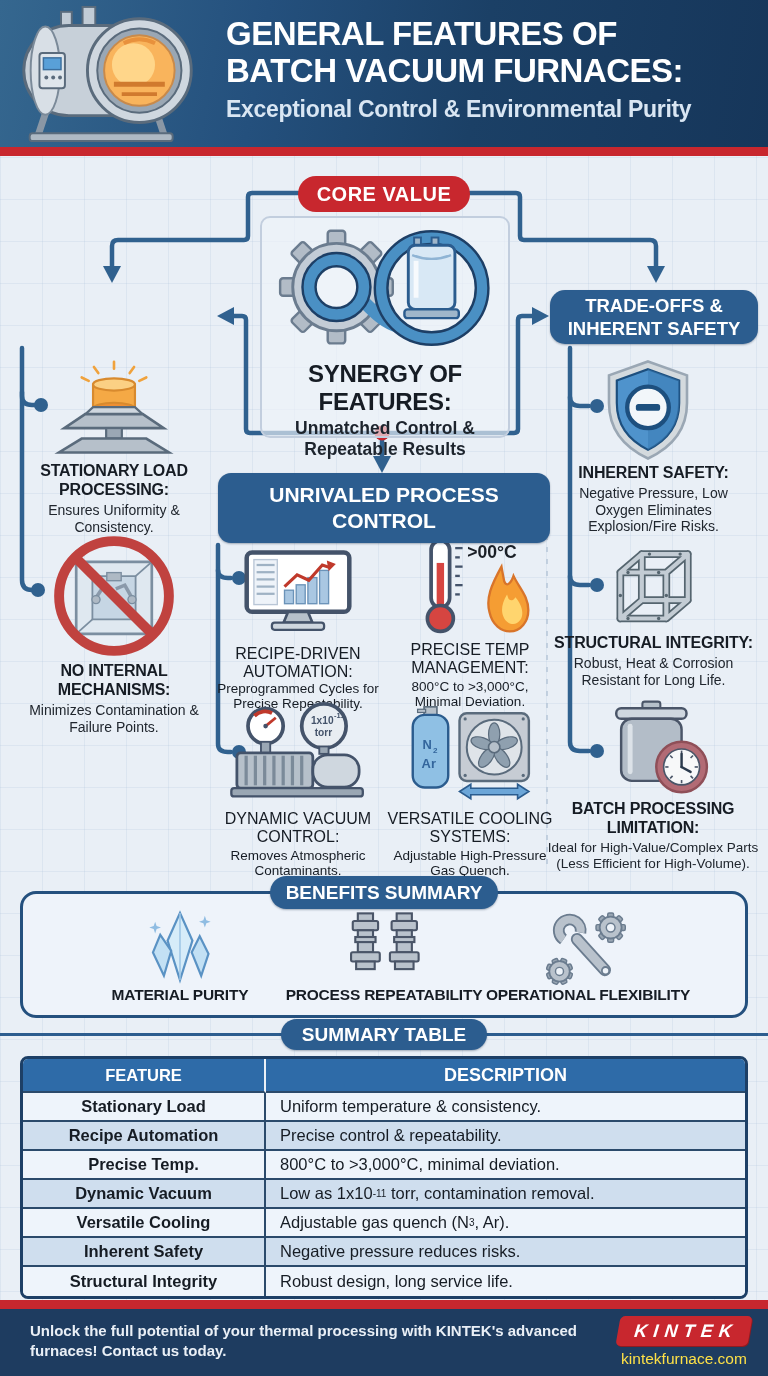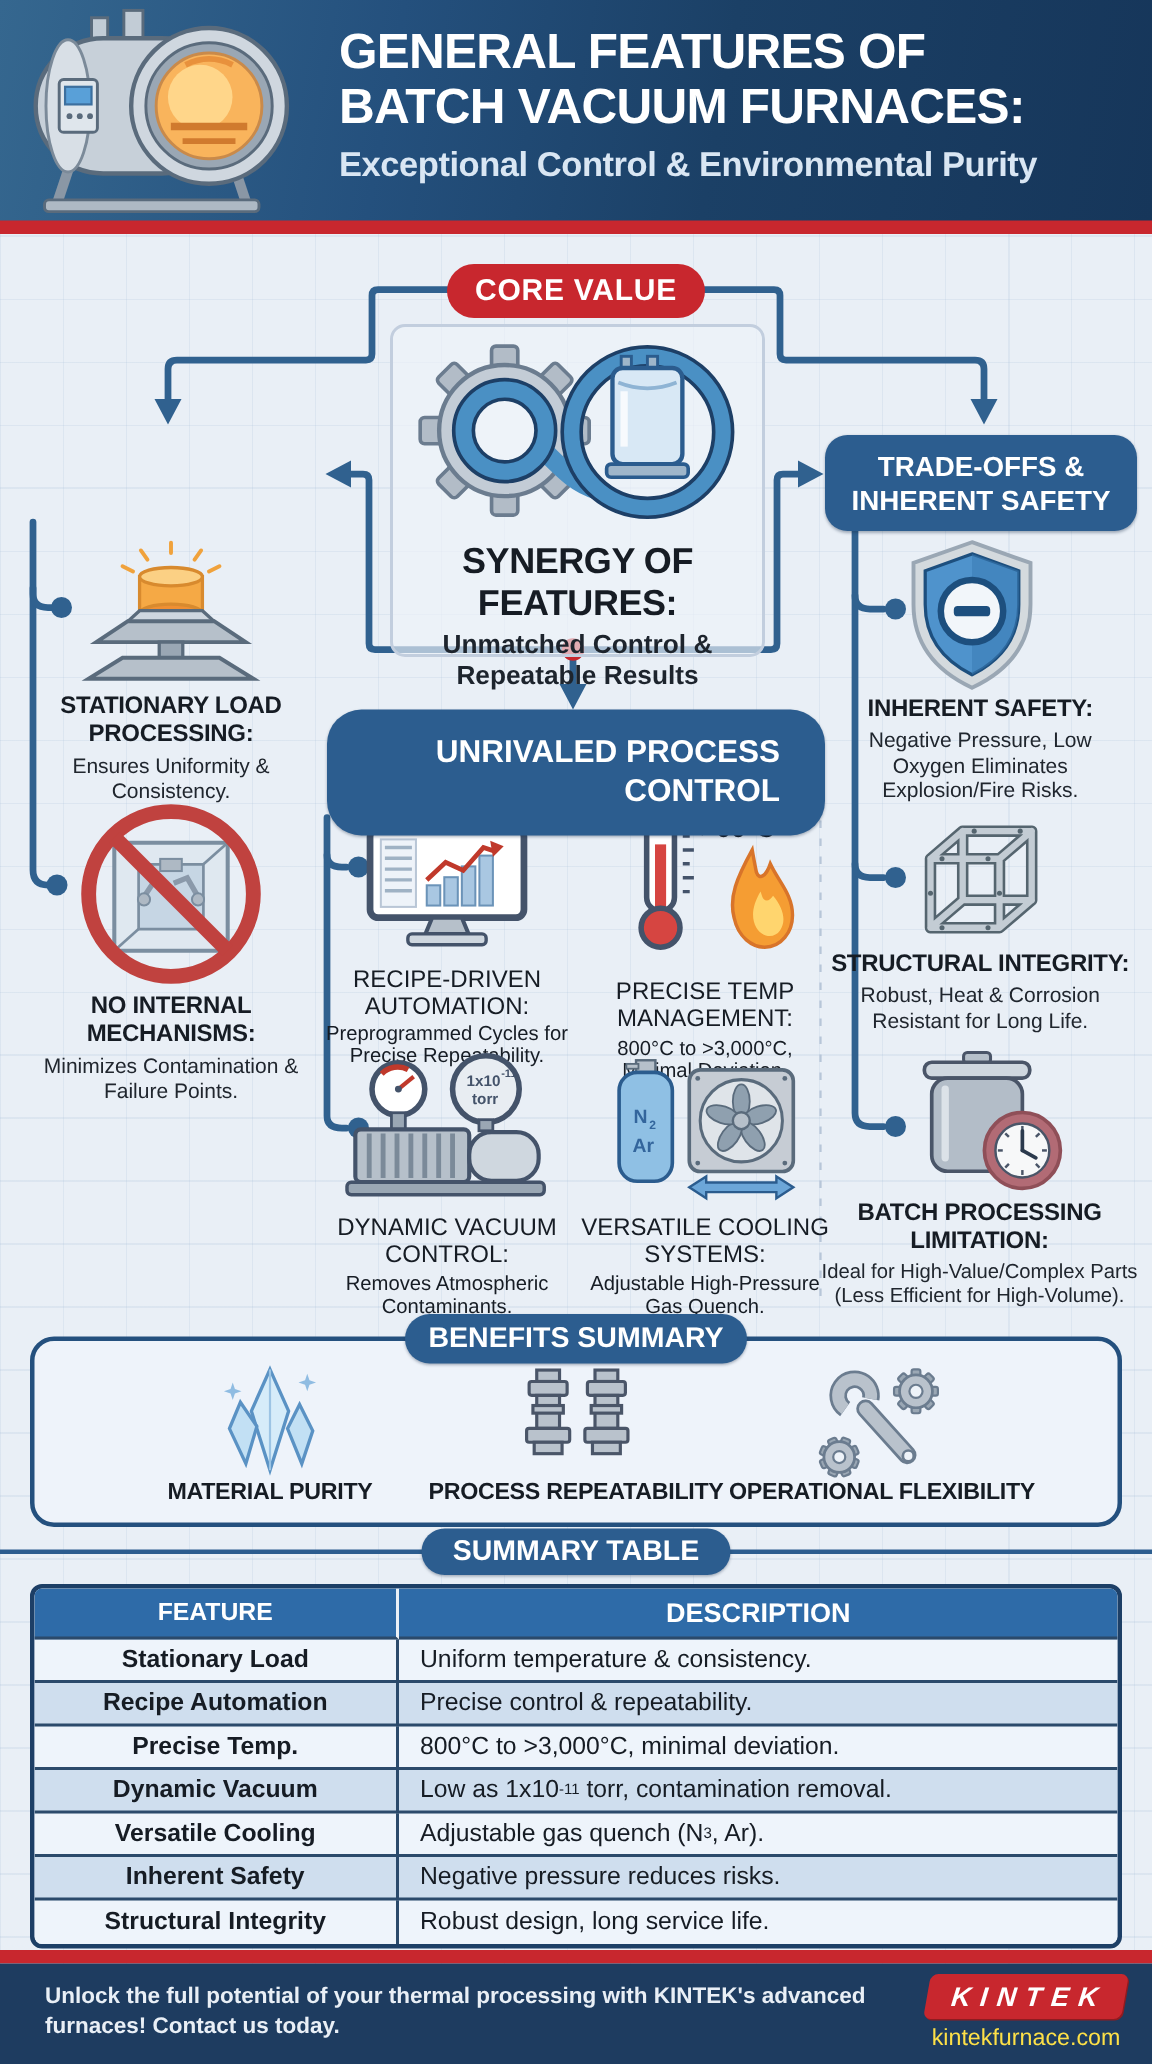--- a/index.html
+++ b/index.html
@@ -233,21 +233,21 @@
       <rect x="62" y="44" width="16" height="9" fill="#aeb9c4" stroke="#7b8ea0" stroke-width="1.5"></rect>
       <circle cx="70" cy="70" r="61" fill="none" stroke="#c0423f" stroke-width="11"></circle>
       <line x1="28" y1="28" x2="112" y2="112" stroke="#c0423f" stroke-width="11"></line>
     </svg>
   </div>
   <div class="abs item" style="left:14px;top:662px;width:200px;">
     <div class="ttl">NO INTERNAL MECHANISMS:</div>
     <div class="dsc" style="width:185px;margin:2px auto 0;">Minimizes Contamination &amp; Failure Points.</div>
   </div>
 
-  <div class="abs pill pill-navy branch-pill" style="left:550px;top:290px;width:208px;height:64px;">TRADE-OFFS &amp; INHERENT SAFETY</div>
+  <div class="abs pill pill-navy branch-pill" style="left:550px;top:290px;width:208px;height:54px;">TRADE-OFFS &amp; INHERENT SAFETY</div>
 
   <div class="abs icon-wrap" style="left:598px;top:358px;width:100px;height:104px;">
     <svg width="100" height="104" viewBox="0 0 110 120">
       <path d="M55 4 L100 20 L100 52 Q100 95 55 116 Q10 95 10 52 L10 20 Z" fill="#d4dade" stroke="#9aa7b4" stroke-width="3"></path>
       <path d="M55 13 L91 26 L91 52 Q91 88 55 106 Q19 88 19 52 L19 26 Z" fill="#4f93cc" stroke="#1d4f7e" stroke-width="2.5"></path>
       <path d="M55 13 L91 26 L91 52 Q91 88 55 106 Z" fill="#3a7cb5" opacity=".55"></path>
       <circle cx="55" cy="57" r="24" fill="#f2f6fa" stroke="#1d4f7e" stroke-width="5"></circle>
       <rect x="41" y="53" width="28" height="8" rx="3" fill="#1d4f7e"></rect>
     </svg>
   </div>
@@ -301,21 +301,21 @@
       </g>
       <line x1="110" y1="82" x2="110" y2="66" stroke="#2b3a4d" stroke-width="3" stroke-linecap="round"></line>
       <line x1="110" y1="82" x2="121" y2="88" stroke="#2b3a4d" stroke-width="3" stroke-linecap="round"></line>
     </svg>
   </div>
   <div class="abs item" style="left:540px;top:800px;width:226px;">
     <div class="ttl" style="width:180px;margin:0 auto;">BATCH PROCESSING LIMITATION:</div>
     <div class="dsc" style="font-size:13.5px;width:226px;margin:2px auto 0;">Ideal for High-Value/Complex Parts (Less Efficient for High-Volume).</div>
   </div>
 
-  <div class="abs pill pill-navy" style="left:218px;top:473px;width:332px;height:84px;font-size:21px;line-height:1.25;padding:6px 30px;border-radius:23px;text-align:right;">UNRIVALED PROCESS CONTROL</div>
+  <div class="abs pill pill-navy" style="left:218px;top:473px;width:332px;height:70px;font-size:21px;line-height:1.25;padding:6px 30px;border-radius:13px;">UNRIVALED PROCESS CONTROL</div>
 
   <div class="abs proc-grid proc">
     <div class="proc-col">
       <div class="icon-wrap" style="height:92px;">
         <svg width="132" height="90" viewBox="0 0 130 100">
           <rect x="8" y="6" width="114" height="66" rx="6" fill="#ffffff" stroke="#44536a" stroke-width="5"></rect>
           <rect x="16" y="14" width="26" height="50" fill="#eef3f9" stroke="#b9c6d6" stroke-width="1.5"></rect>
           <g stroke="#9fb2c4" stroke-width="2.5">
               <line x1="19" y1="20" x2="39" y2="20"></line>
               <line x1="19" y1="28" x2="39" y2="28"></line>
@@ -349,21 +349,21 @@
             <line x1="54" y1="32" x2="62" y2="32"></line>
               <line x1="54" y1="42" x2="59" y2="42"></line>
             <line x1="54" y1="52" x2="62" y2="52"></line>
               <line x1="54" y1="62" x2="59" y2="62"></line>
           </g>
           <text x="67" y="23" font-size="19" font-weight="bold" fill="#1a1f26">&gt;00°C</text>
           <path d="M104 32 C 93 52 87 66 91 81 C 94 95 104 102 113 102 C 125 102 133 91 133 79 C 133 64 123 55 117 42 C 114 51 109 54 107 48 C 106 43 105 38 104 32 Z" fill="#f59d33" stroke="#d8742a" stroke-width="2.5"></path>
           <path d="M110 62 C 104 72 103 81 107 88 C 111 95 120 96 124 90 C 129 83 126 73 119 65 C 116 70 112 69 111 65 Z" fill="#ffd56e"></path>
         </svg>
       </div>
-      <div class="ttl" style="margin-top:16px;">PRECISE TEMP MANAGEMENT:</div>
+      <div class="ttl" style="margin-top:4px;">PRECISE TEMP MANAGEMENT:</div>
       <div class="dsc" style="width:160px;margin:2px auto 0;">800°C to &gt;3,000°C, Minimal Deviation.</div>
     </div>
   </div>
 
   <div class="abs proc-grid proc" style="top:702px;">
     <div class="proc-col">
       <div class="icon-wrap" style="height:100px;">
         <svg width="150" height="100" viewBox="0 0 160 108">
           <circle cx="45" cy="26" r="19" fill="#ffffff" stroke="#44536a" stroke-width="4"></circle>
           <path d="M33 15 A 16 16 0 0 1 52 12" stroke="#c0392b" stroke-width="4" fill="none"></path>

